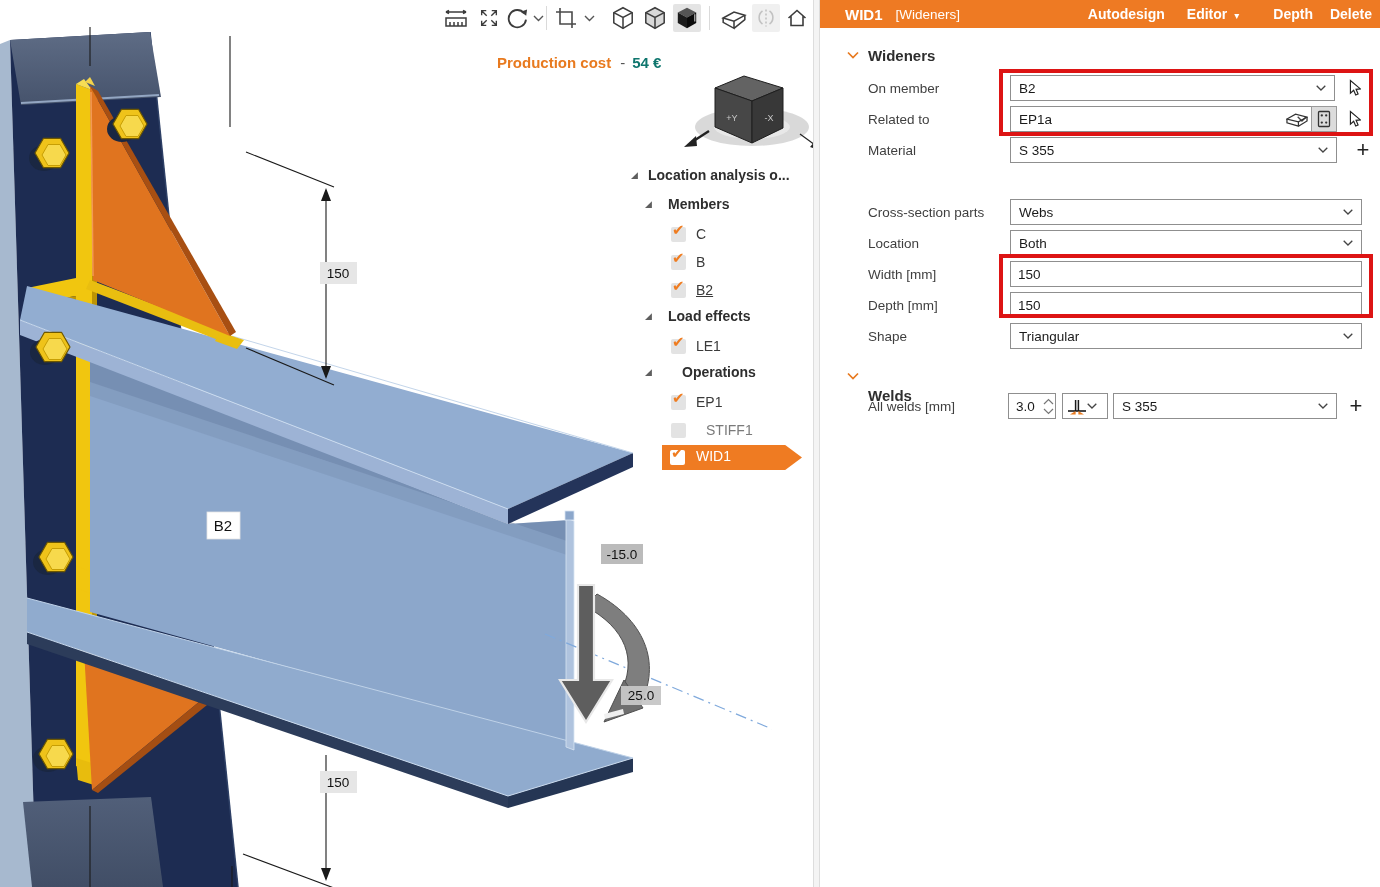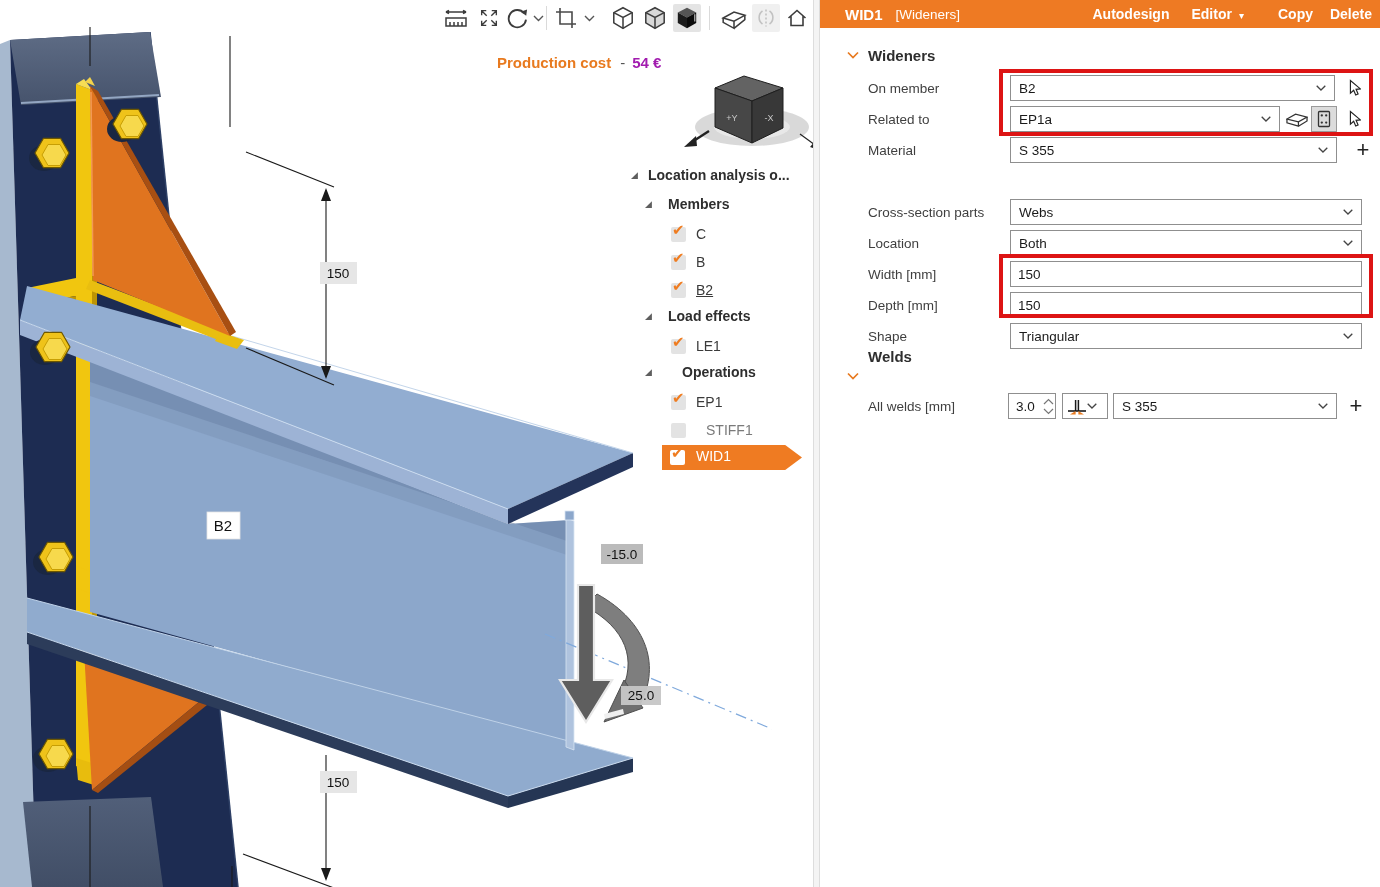--- a/index.html
+++ b/index.html
@@ -12,21 +12,21 @@
   #toolbar{position:absolute;left:430px;top:0;width:383px;height:36px;z-index:5;}
   .tbtn{position:absolute;top:4px;width:28px;height:28px;display:flex;align-items:center;justify-content:center;border-radius:2px;}
   .tbtn.sel{background:#E4E4E4;}
   .tbtn.dis{background:#F0F0F0;}
   .tdiv{position:absolute;top:6px;width:1px;height:24px;background:#DADADA;}
   .tchev{position:absolute;top:15px;width:12px;height:8px;}
   
   #prodcost{position:absolute;left:497px;top:54px;z-index:5;font-size:15px;white-space:nowrap;}
   #prodcost .pc-label{color:#E87A1F;font-weight:bold;}
   #prodcost .pc-sep{color:#555;margin:0 7px 0 9px;}
-  #prodcost .pc-val{color:#a21caf;font-weight:bold;}
+  #prodcost .pc-val{color:#0f766e;font-weight:bold;}
   
   #tree{position:absolute;left:618px;top:164px;width:196px;height:330px;z-index:4;font-size:14px;color:#3A3A3A;}
   .trow{position:absolute;left:0;height:22px;white-space:nowrap;}
   .texp{position:absolute;top:3px;font-size:9px;color:#5E5E5E;}
   .tlabel{position:absolute;top:0;}
   .tbold{font-weight:bold;color:#2E2E2E;}
   .tcheck{position:absolute;width:15px;height:15px;background:#E3E3E3;border-radius:2px;top:1px;}
   .tcheck .ck{position:absolute;left:1px;top:-6px;color:#EF7C20;font-weight:bold;font-size:15px;}
   .tdim{color:#7A7A7A;}
   #wid1banner{position:absolute;left:44px;top:281px;width:140px;height:25px;background:#EF7B22;color:#fff;
@@ -365,21 +365,21 @@
 <div id="splitter"></div>
 
 <div id="panel">
   <div id="phead">
     <span class="ttl">WID1</span>
     <span class="sub">[Wideners]</span>
     <span class="sp"></span>
     <span class="act" style="margin-right:22px">Autodesign</span>
     <span class="act">Editor</span>
     <span class="act" style="font-size:10px;margin:2px 34px 0 7px">▾</span>
-    <span class="act" style="margin-right:17px">Copy</span>
+    <span class="act" style="margin-right:17px">Depth</span>
     <span class="act">Delete</span>
   </div>
 
   <span class="secchev" style="top:51px">
     <svg width="12" height="8" viewBox="0 0 12 8" fill="none" stroke="#E87A1F" stroke-width="1.7">
         <polyline points="1,1.5 6,6.5 11,1.5"></polyline>
       </svg>
   </span>
   <span class="sechead" style="top:47px">Wideners</span>
 
@@ -395,21 +395,21 @@
     </div>
     <button class="sbtn" style="left:521px">
       <svg width="15" height="18" viewBox="0 0 17 20">
           <path d="M5,1.5 L5,16 L8.7,12.6 L11,18 L13.7,16.8 L11.4,11.5 L16.3,11 Z" fill="#fff" stroke="#222" stroke-width="1.3"></path>
         </svg>
     </button>
   </div>
 
   <div class="prow" style="top:106px">
     <span class="rlabel">Related to</span>
-    <div class="box" style="left:190px;width:270px">
+    <div class="box" style="left:190px;width:306px">
       <span class="val">EP1a</span>
       <span class="chev">
           <svg width="10" height="6" viewBox="0 0 10 6" fill="none" stroke="#444" stroke-width="1.3">
             <polyline points="0.7,0.7 5,5 9.3,0.7"></polyline>
           </svg>
         </span>
     </div>
     <button class="sbtn" style="left:465px">
       <svg width="22" height="18" viewBox="0 0 23 18" fill="none" stroke="#333" stroke-width="1.3">
           <polygon points="1,9 10,4 22,7 13,12"></polygon>
@@ -492,21 +492,21 @@
           </svg>
         </span>
     </div>
   </div>
 
   <span class="secchev" style="top:372px">
     <svg width="12" height="8" viewBox="0 0 12 8" fill="none" stroke="#E87A1F" stroke-width="1.7">
         <polyline points="1,1.5 6,6.5 11,1.5"></polyline>
       </svg>
   </span>
-  <span class="sechead" style="top:348px">Welds</span>
+  <span class="sechead" style="top:387px">Welds</span>
 
   <div class="prow" style="top:393px">
     <span class="rlabel">All welds [mm]</span>
     <input class="pin" style="left: 188px; width: 48px;" value="3.0">
     <span style="position:absolute;left:223px;top:5px">
         <svg width="11" height="17" viewBox="0 0 11 17" fill="none" stroke="#777" stroke-width="1.2">
           <polyline points="1,6 5.5,1.5 10,6"></polyline>
           <polyline points="1,11 5.5,15.5 10,11"></polyline>
         </svg>
       </span>

